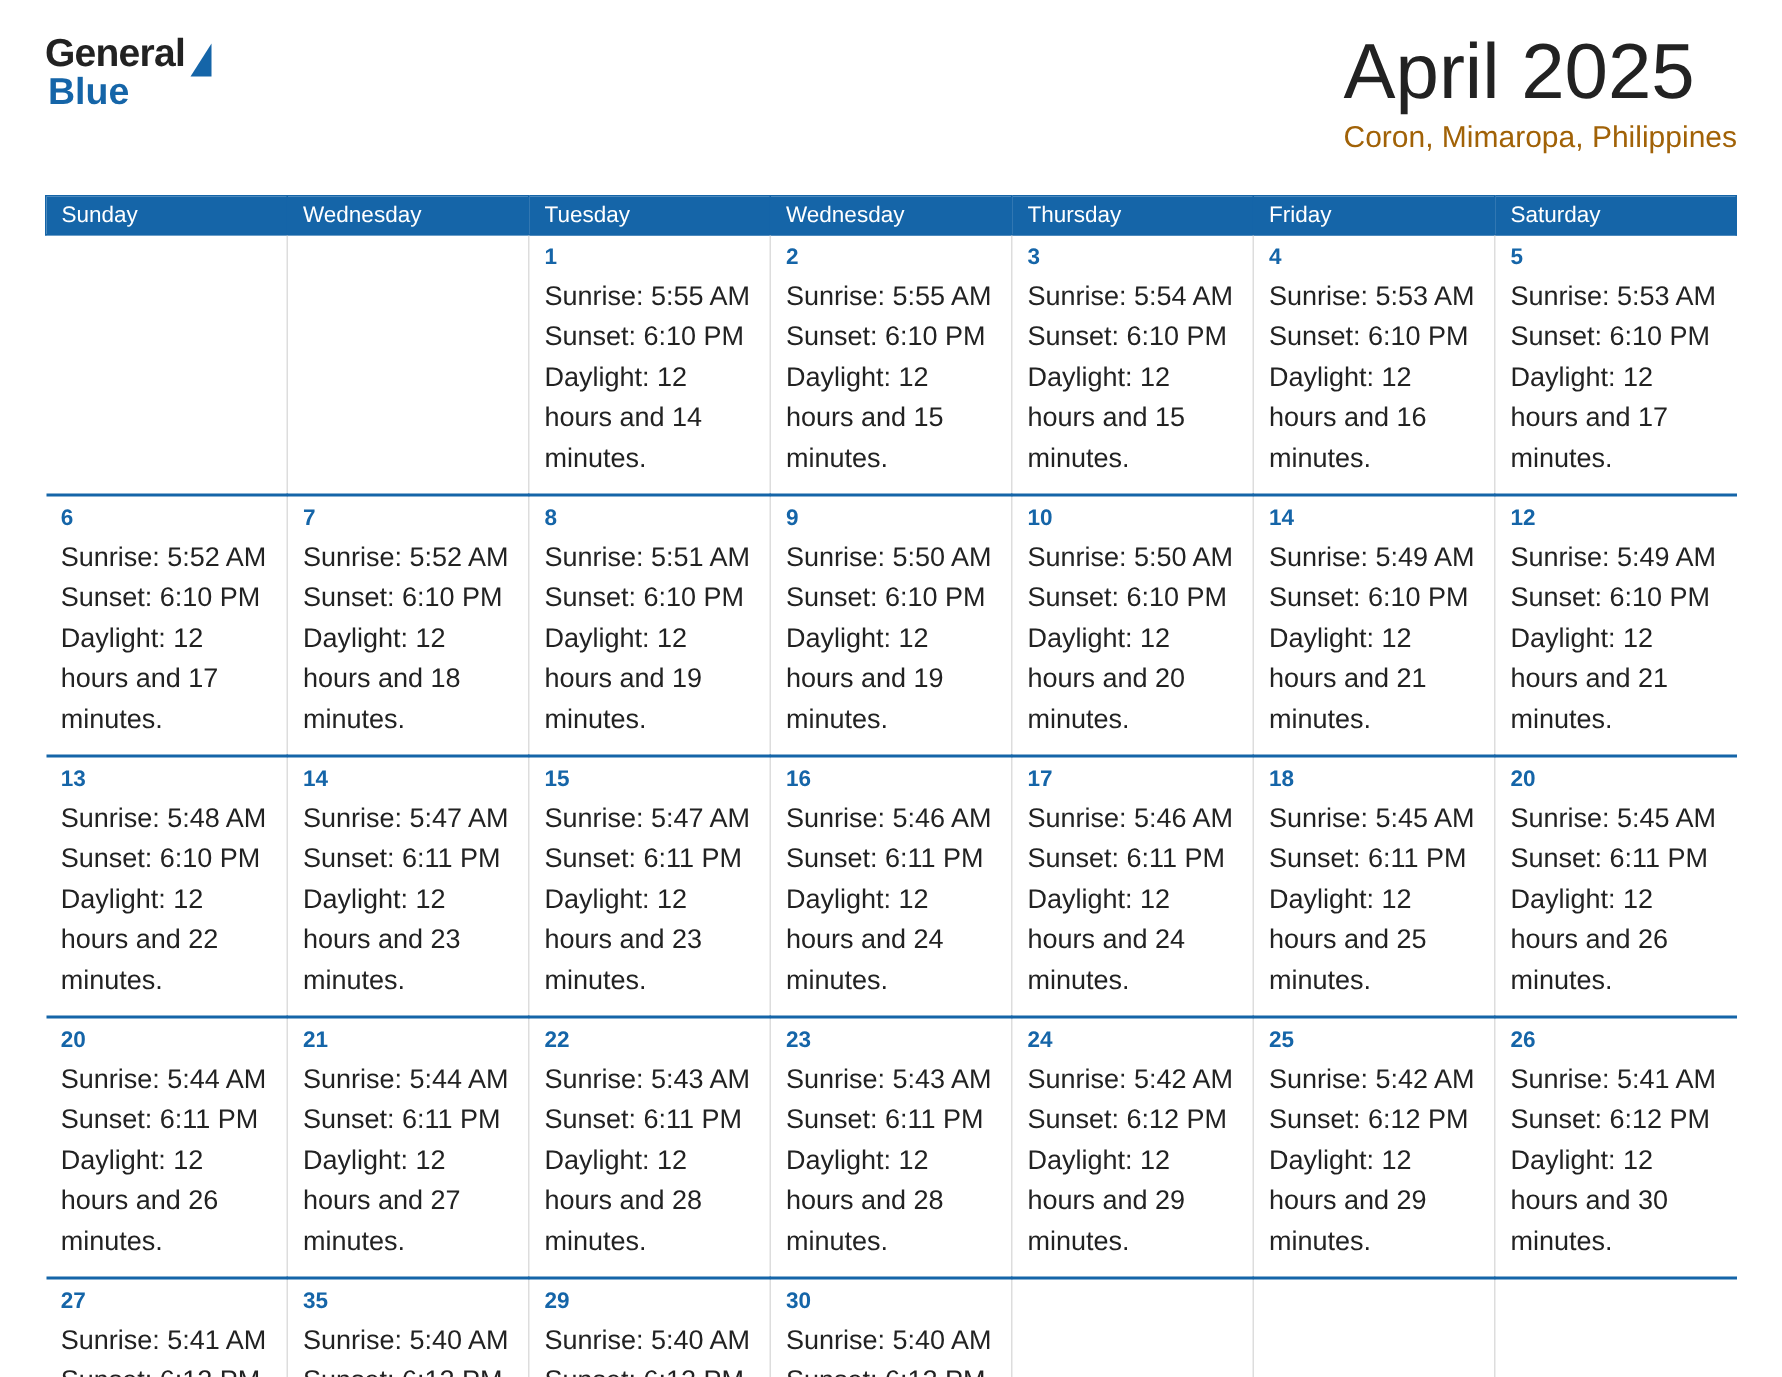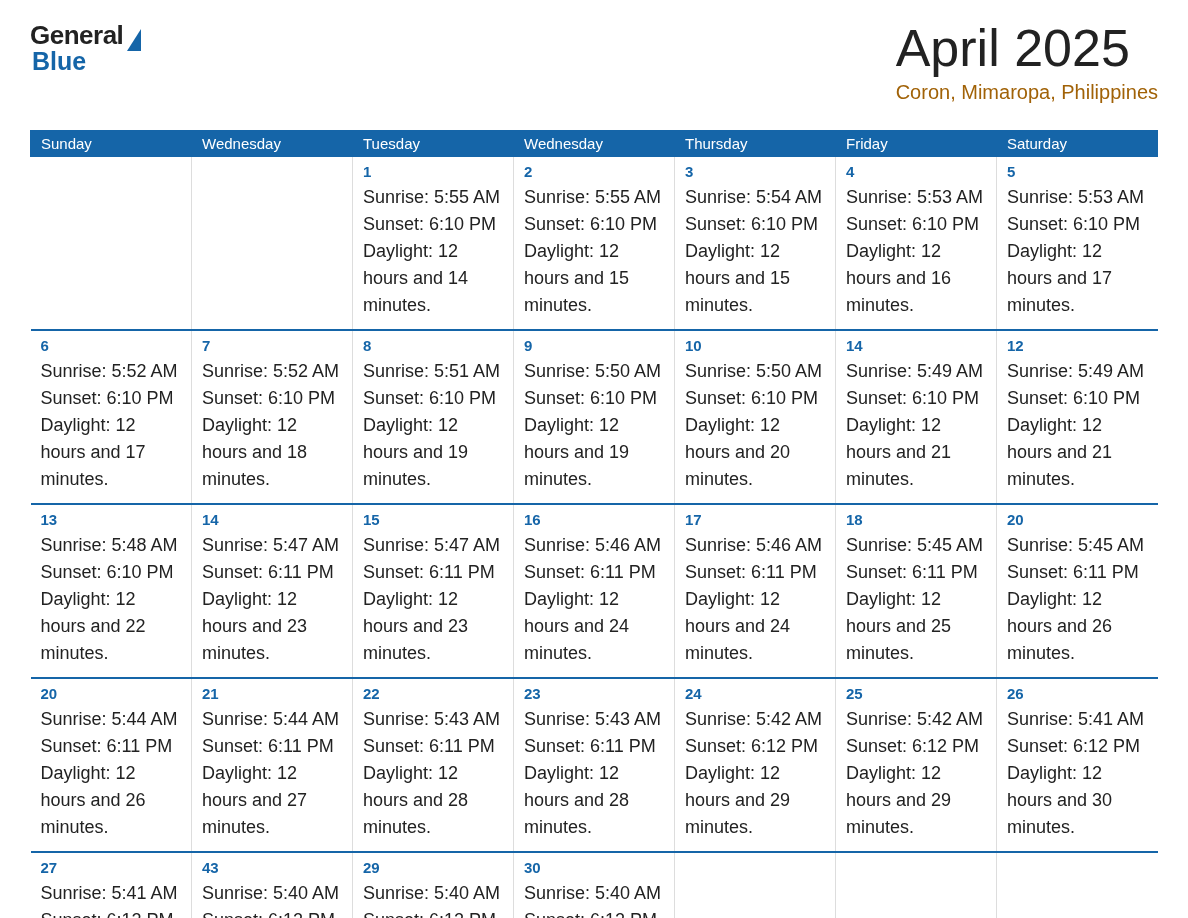--- a/index.html
+++ b/index.html
@@ -334,21 +334,21 @@
       </tr>
       <tr>
         <td>
           <span class="day-num">27</span>
           <div class="day-info">Sunrise: 5:41 AM
 Sunset: 6:12 PM
 Daylight: 12 hours
 and 31 minutes.</div>
         </td>
         <td>
-          <span class="day-num">43</span>
+          <span class="day-num">35</span>
           <div class="day-info">Sunrise: 5:40 AM
 Sunset: 6:12 PM
 Daylight: 12 hours
 and 31 minutes.</div>
         </td>
         <td>
           <span class="day-num">29</span>
           <div class="day-info">Sunrise: 5:40 AM
 Sunset: 6:12 PM
 Daylight: 12 hours

